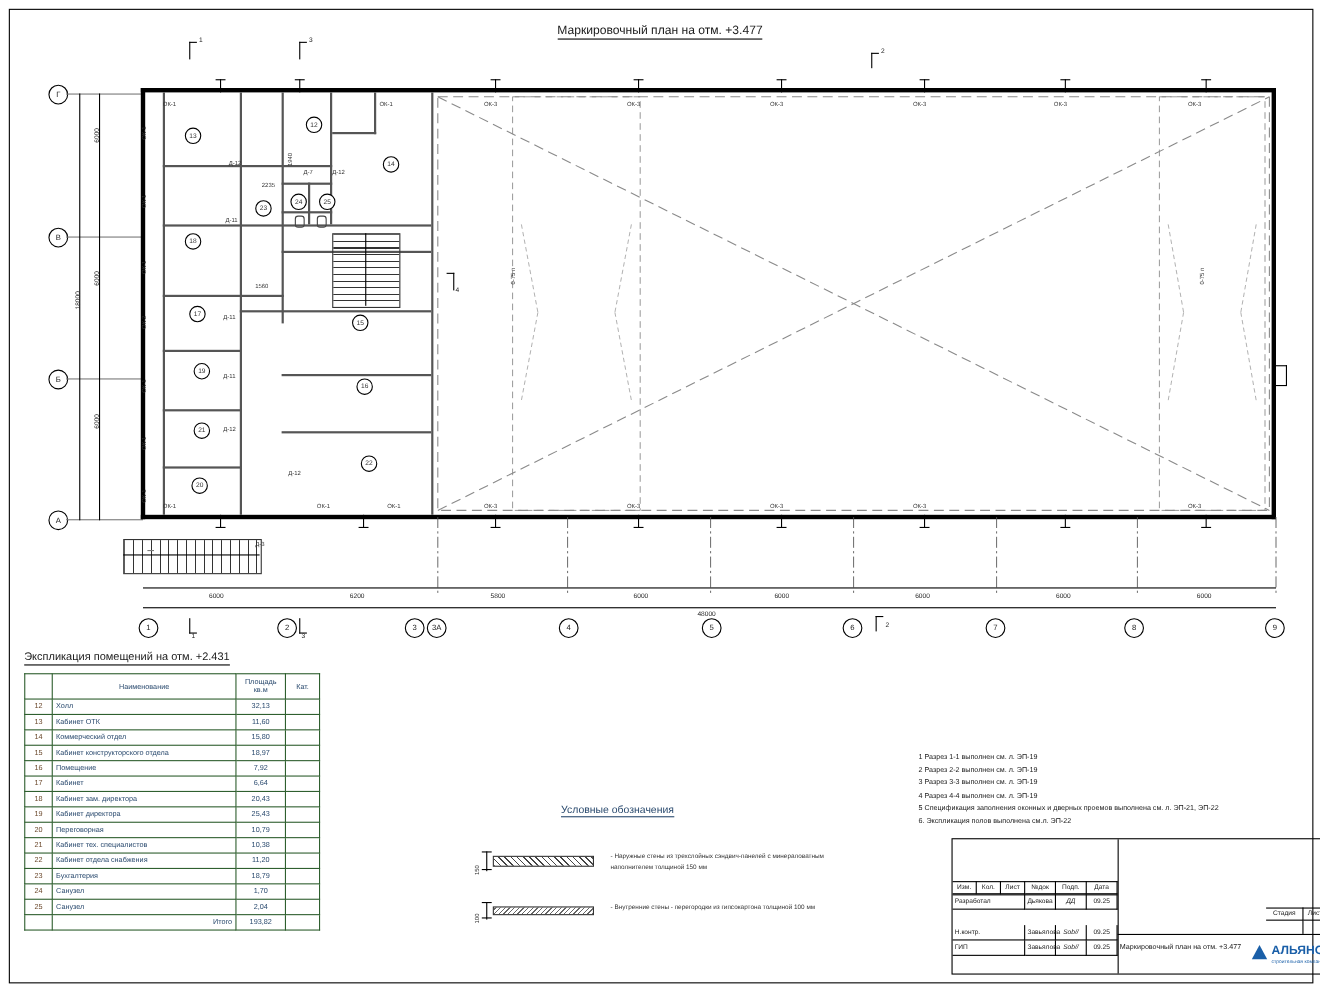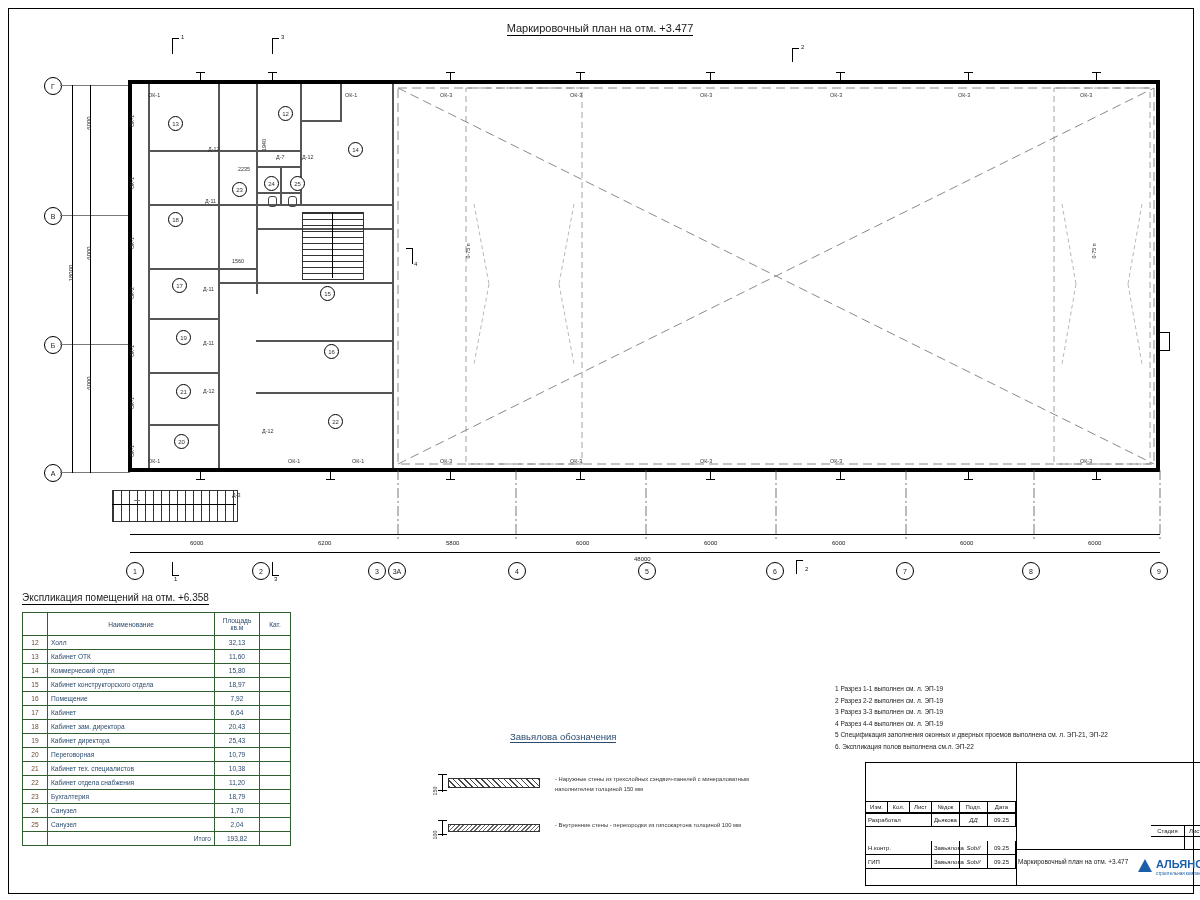--- a/index.html
+++ b/index.html
@@ -335,21 +335,21 @@
     <div class="ln" style="left:0;top:0;width:1px;height:14px;"></div>
     <div class="ln" style="left:0;top:13px;width:7px;height:1px;"></div>
     <div class="secmark" style="left:2px;top:14px;">3</div>
   </div>
   <div class="abs" style="left:796px;top:560px;">
     <div class="ln" style="left:0;top:0;width:1px;height:14px;"></div>
     <div class="ln" style="left:0;top:0;width:7px;height:1px;"></div>
     <div class="secmark" style="left:9px;top:6px;">2</div>
   </div>
 
-  <div class="exp-title"><span>Экспликация помещений на отм. +6.358</span></div>
+  <div class="exp-title"><span>Экспликация помещений на отм. +2.431</span></div>
   <table class="exp-table">
     <tbody>
         <tr class="exp-head">
       <td class="num"></td>
       <td class="name">Наименование</td>
       <td class="area">Площадь кв.м</td>
       <td class="cat">Кат.</td>
     </tr>
     <tr>
           <td class="num">12</td>
@@ -437,21 +437,21 @@
         </tr>
     <tr>
       <td class="num"></td>
       <td class="name" style="text-align:right;">Итого</td>
       <td class="area">193,82</td>
       <td class="cat"></td>
     </tr>
   </tbody>
     </table>
 
-  <div class="legend-title"><span>Завьялова обозначения</span></div>
+  <div class="legend-title"><span>Условные обозначения</span></div>
 
   <div class="abs" style="left:430px;top:778px;">
     <div class="abs hatch" style="left:18px;top:0;width:90px;height:8px;border:1px solid #333;"></div>
     <div class="ln" style="left:12px;top:-4px;width:1px;height:18px;"></div>
     <div class="ln" style="left:8px;top:-4px;width:9px;height:1px;"></div>
     <div class="ln" style="left:8px;top:12px;width:9px;height:1px;"></div>
     <div class="lbl" style="left:0px;top:10px;transform:rotate(-90deg);">150</div>
     <div class="abs t6" style="left:125px;top:-4px;width:210px;line-height:10px;color:#333;">- Наружные стены из трехслойных сэндвич-панелей с минераловатным наполнителем толщиной 150 мм</div>
   </div>
 

